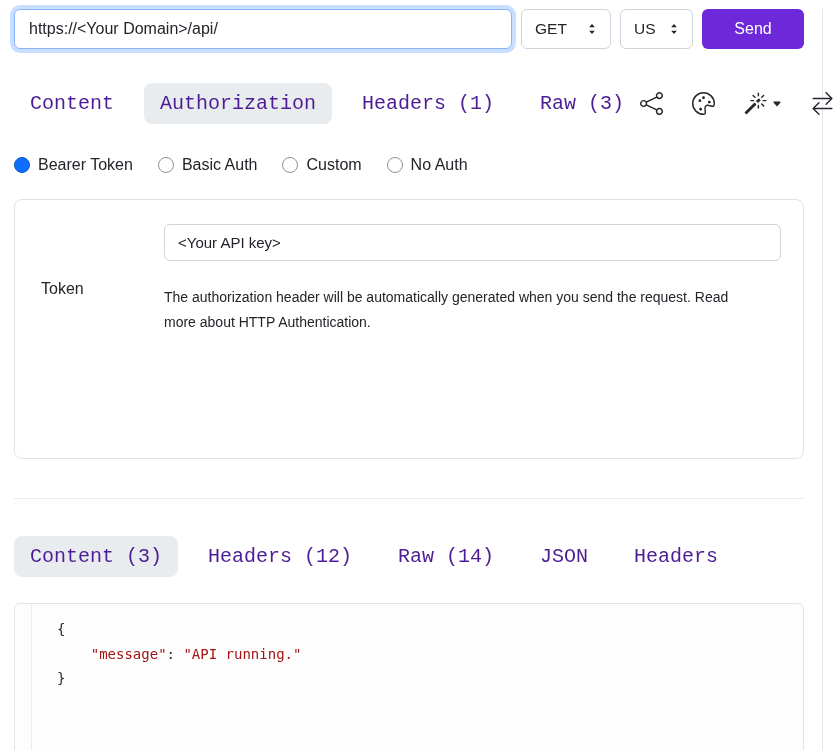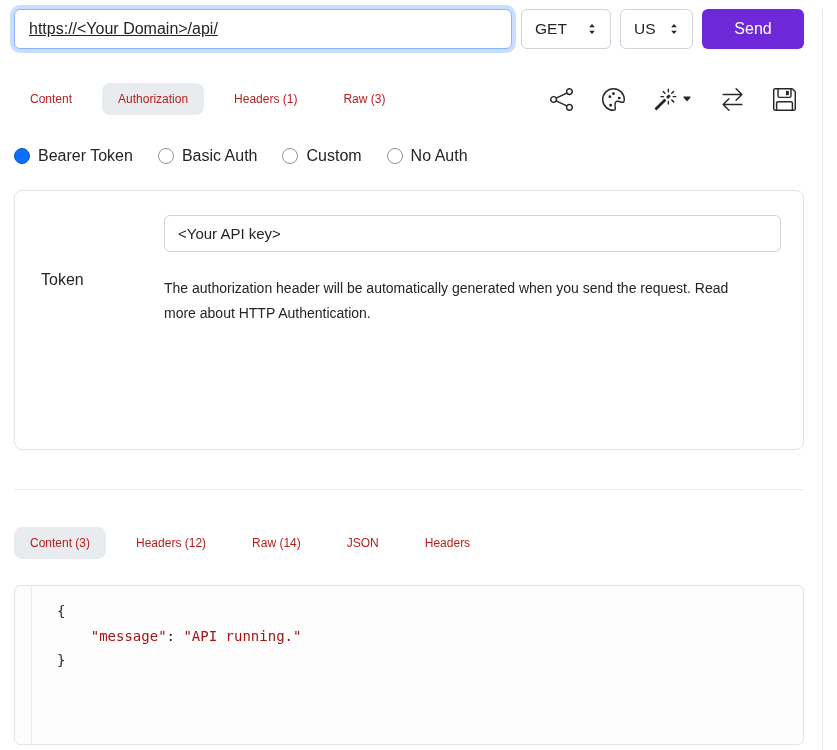--- a/index.html
+++ b/index.html
@@ -14,40 +14,39 @@
     border-right: 1px solid #e5e6e9;
     padding: 0 18px 0 14px;
   }
   
   .url-row { display: flex; gap: 9px; margin-top: 9px; height: 40px; }
   .url-input {
     flex: 1; height: 40px; border: 1px solid #86b7fe; border-radius: 6px;
     box-shadow: 0 0 0 4px rgba(13,110,253,.22);
     padding: 0 14px; font-size: 16px; color: #212529; outline: none;
     font-family: inherit;
-    text-decoration: underline;
   }
   .select-box {
     height: 40px; background: #fff; border: 1px solid #ced4da; border-radius: 6px;
     display: flex; align-items: center; justify-content: space-between;
     padding: 0 11px 0 13px; font-size: 15.5px; cursor: pointer;
   }
   .select-method { width: 90px; }
   .select-region { width: 73px; }
   .updown-icon { width: 14px; height: 14px; flex: 0 0 auto; margin-left: 8px; }
   .send-btn {
     width: 102px; height: 40px; background: #6d28d9; border: none; border-radius: 6px;
     color: #ffffff; font-size: 16px; cursor: pointer; font-family: inherit;
   }
   
   .tabs-row { display: flex; align-items: center; justify-content: space-between; margin-top: 34px; }
   .tabs { display: flex; gap: 14px; }
   .tab {
-    padding: 9px 16px; border-radius: 8px; font-size: 12px; color: #b91c1c;
-    cursor: pointer; white-space: nowrap;
+    padding: 9px 16px; border-radius: 8px; font-size: 20px; color: #4c1d95;
+    cursor: pointer; white-space: nowrap; font-family: Liberation Mono, monospace;
   }
   .tab.active { background: #e9ecef; }
   .toolbar-icons { display: flex; align-items: center; gap: 29px; padding-right: 8px; }
   .icon-btn { display: flex; align-items: center; cursor: pointer; color: #24282c; }
   .icon-btn svg { display: block; }
   .caret-down { margin-left: 5px; }
   
   .auth-row { display: flex; align-items: center; gap: 25px; margin-top: 32px; }
   .radio-opt { display: flex; align-items: center; cursor: pointer; }
   .radio-circle {

